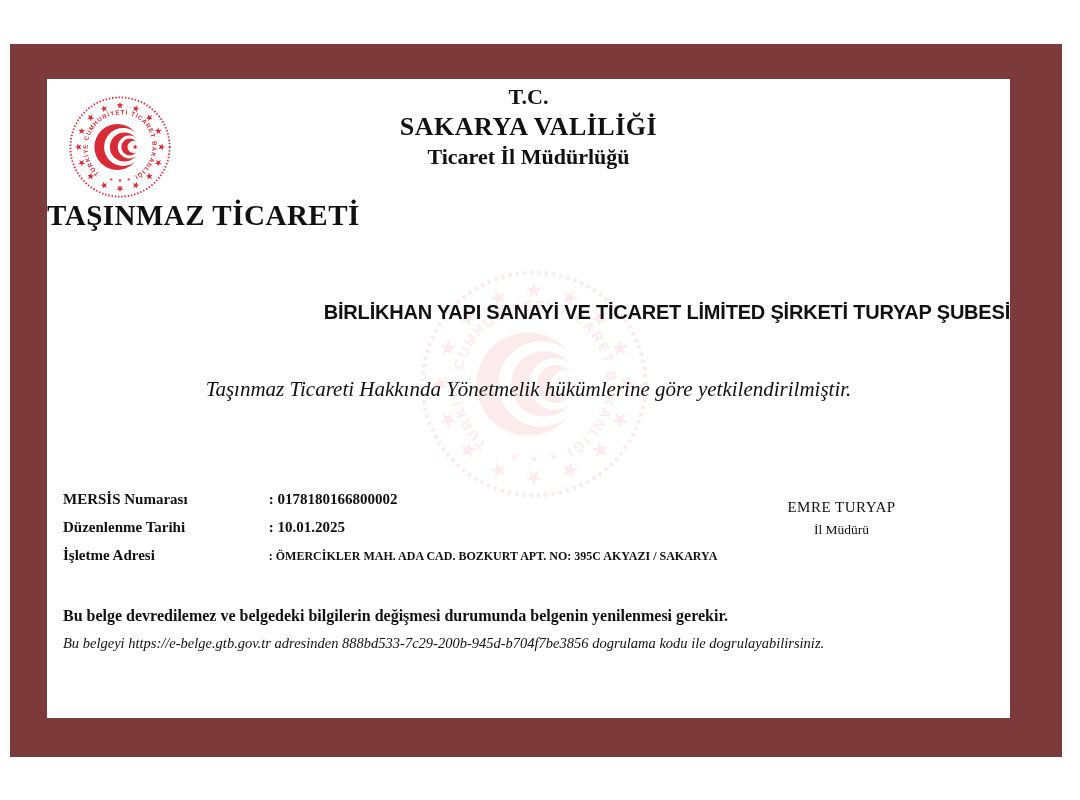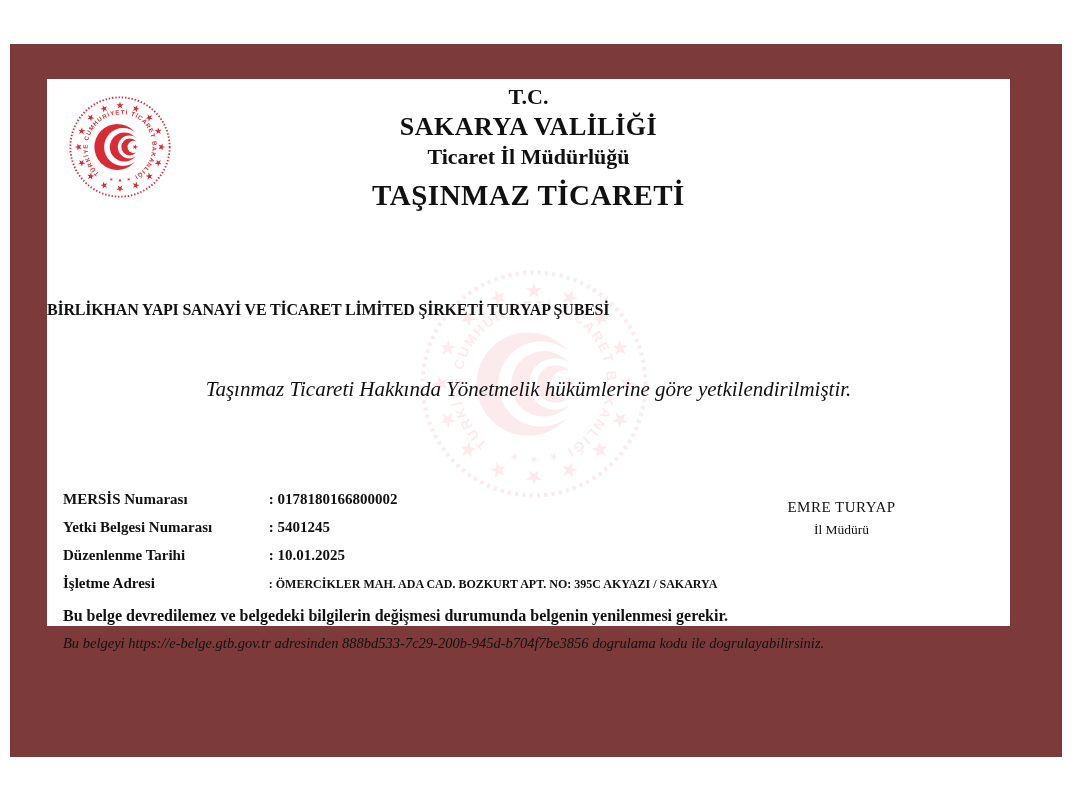--- a/index.html
+++ b/index.html
@@ -1,35 +1,35 @@
 <!DOCTYPE html>
 <html><head>
 <meta charset="utf-8">
 <style>
   html,body{margin:0;padding:0;}
   body{
     width:1080px;height:800px;background:#ffffff;position:relative;
     font-family:"Liberation Serif", serif;color:#111;overflow:hidden;
   }
   .frame{position:absolute;left:10px;top:44px;width:1052px;height:713px;background:#7c3a3a;}
-  .cert{position:absolute;left:47px;top:79px;width:963px;height:547px;background:#ffffff;}
+  .cert{position:absolute;left:47px;top:79px;width:963px;height:639px;background:#ffffff;}
 
   .emblem{position:absolute;left:20px;top:15px;width:106px;height:106px;}
   .watermark{position:absolute;left:368px;top:186px;width:238px;height:238px;opacity:0.09;pointer-events:none;}
 
   .header-block{position:absolute;left:0;right:0;top:4px;text-align:center;line-height:1.25;}
   .tc{font-size:22px;font-weight:bold;}
   .gov{font-size:26px;font-weight:bold;letter-spacing:0.5px;}
   .dir{font-size:22px;font-weight:bold;}
 
-  .title-block{position:absolute;left:0;right:0;top:100px;text-align:center;line-height:1.12;}
+  .title-block{position:absolute;left:0;right:0;top:120px;line-height:1.12;}
   .title-line{font-size:29px;font-weight:bold;letter-spacing:0.5px;}
 
-  .company{position:absolute;left:0;right:0;top:222px;text-align:left;
-    font-family:Liberation Serif, serif;font-weight:bold;font-size:16px;letter-spacing:-0.2px;}
+  .company{position:absolute;left:0;right:0;top:222px;text-align:right;
+    font-family:Liberation Sans, sans-serif;font-weight:bold;font-size:20px;letter-spacing:-0.2px;}
 
   .statement{position:absolute;left:0;right:0;top:298px;text-align:center;
     font-style:italic;font-size:21px;}
 
   .fields{position:absolute;left:16px;top:412px;}
   .field-row{height:28px;font-size:15px;font-weight:bold;white-space:nowrap;}
   .field-label{display:inline-block;width:202px;}
   .field-value{display:inline-block;}
   .field-row.small .field-value{font-size:12px;}
 
@@ -111,24 +111,20 @@
   <div class="company">BİRLİKHAN YAPI SANAYİ VE TİCARET LİMİTED ŞİRKETİ TURYAP ŞUBESİ</div>
 
   <div class="statement">Taşınmaz Ticareti Hakkında Yönetmelik hükümlerine göre yetkilendirilmiştir.</div>
 
   <div class="fields">
     <div class="field-row">
       <span class="field-label">MERSİS Numarası</span>
       <span class="field-value">: 0178180166800002</span>
     </div>
     <div class="field-row">
-      <span class="field-label">Yetki Belgesi Numarası</span>
-      <span class="field-value">: 5401245</span>
-    </div>
-    <div class="field-row">
       <span class="field-label">Düzenlenme Tarihi</span>
       <span class="field-value">: 10.01.2025</span>
     </div>
     <div class="field-row small">
       <span class="field-label">İşletme Adresi</span>
       <span class="field-value">: ÖMERCİKLER MAH. ADA CAD. BOZKURT APT. NO: 395C AKYAZI / SAKARYA</span>
     </div>
   </div>
 
   <div class="signature">

